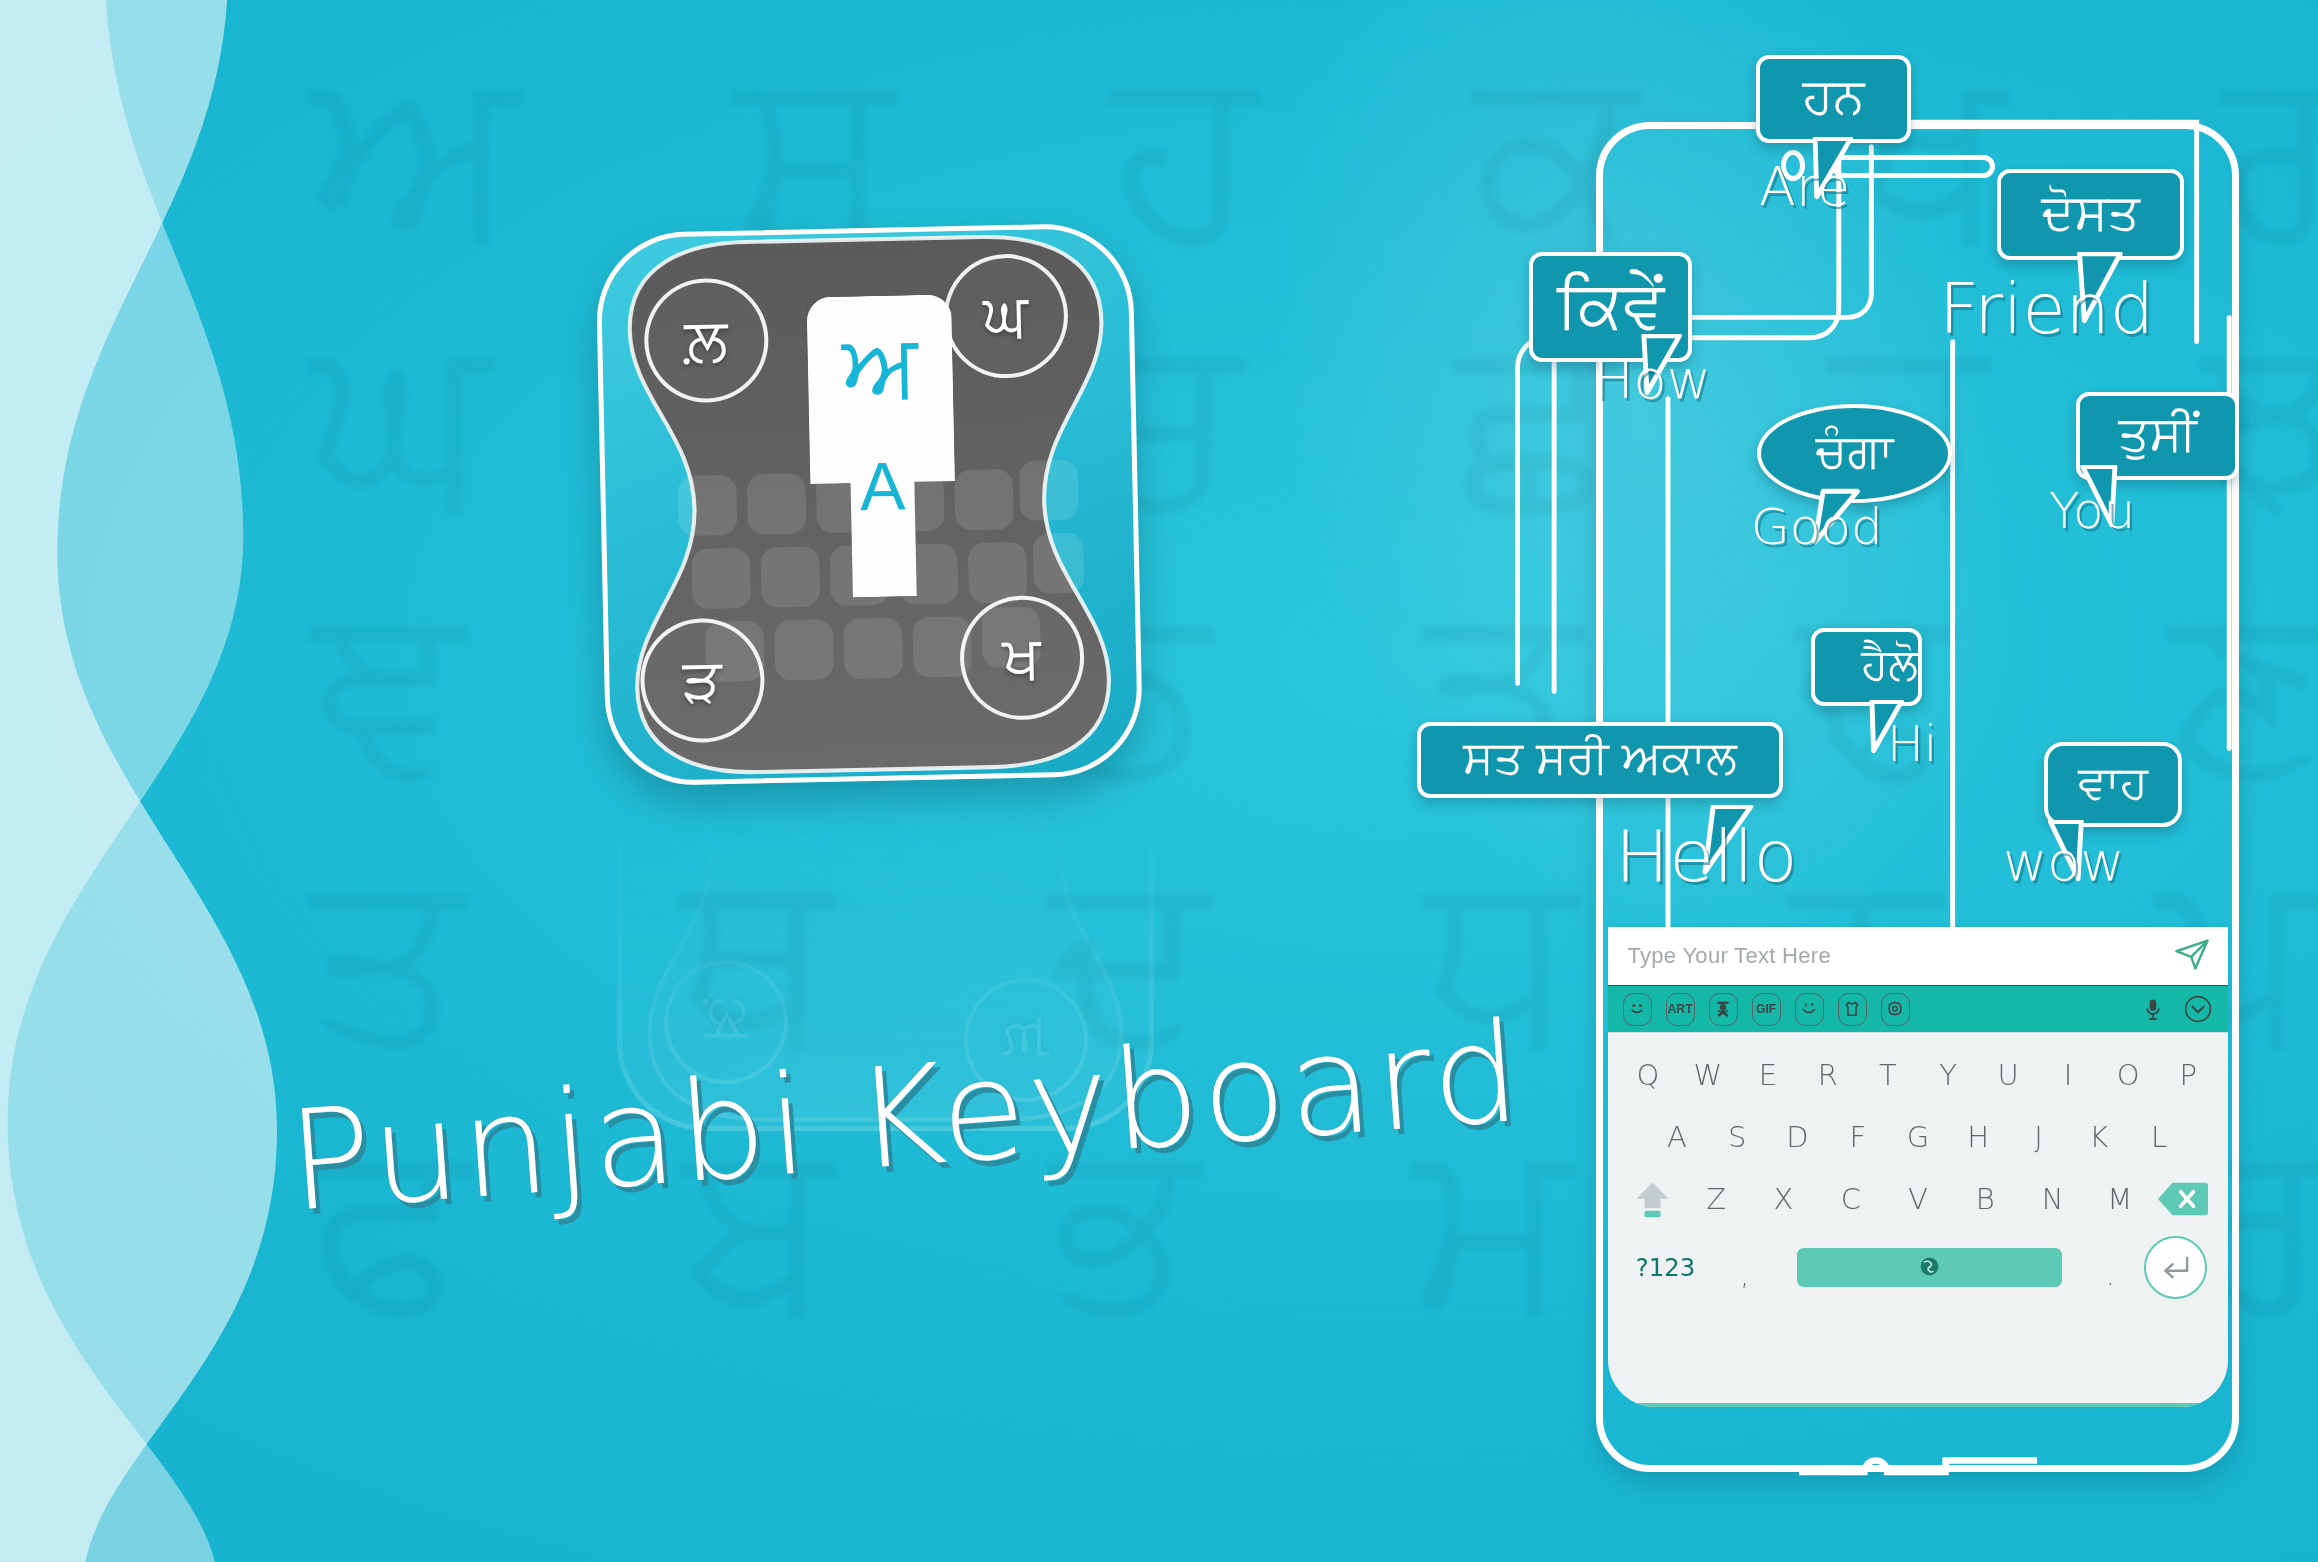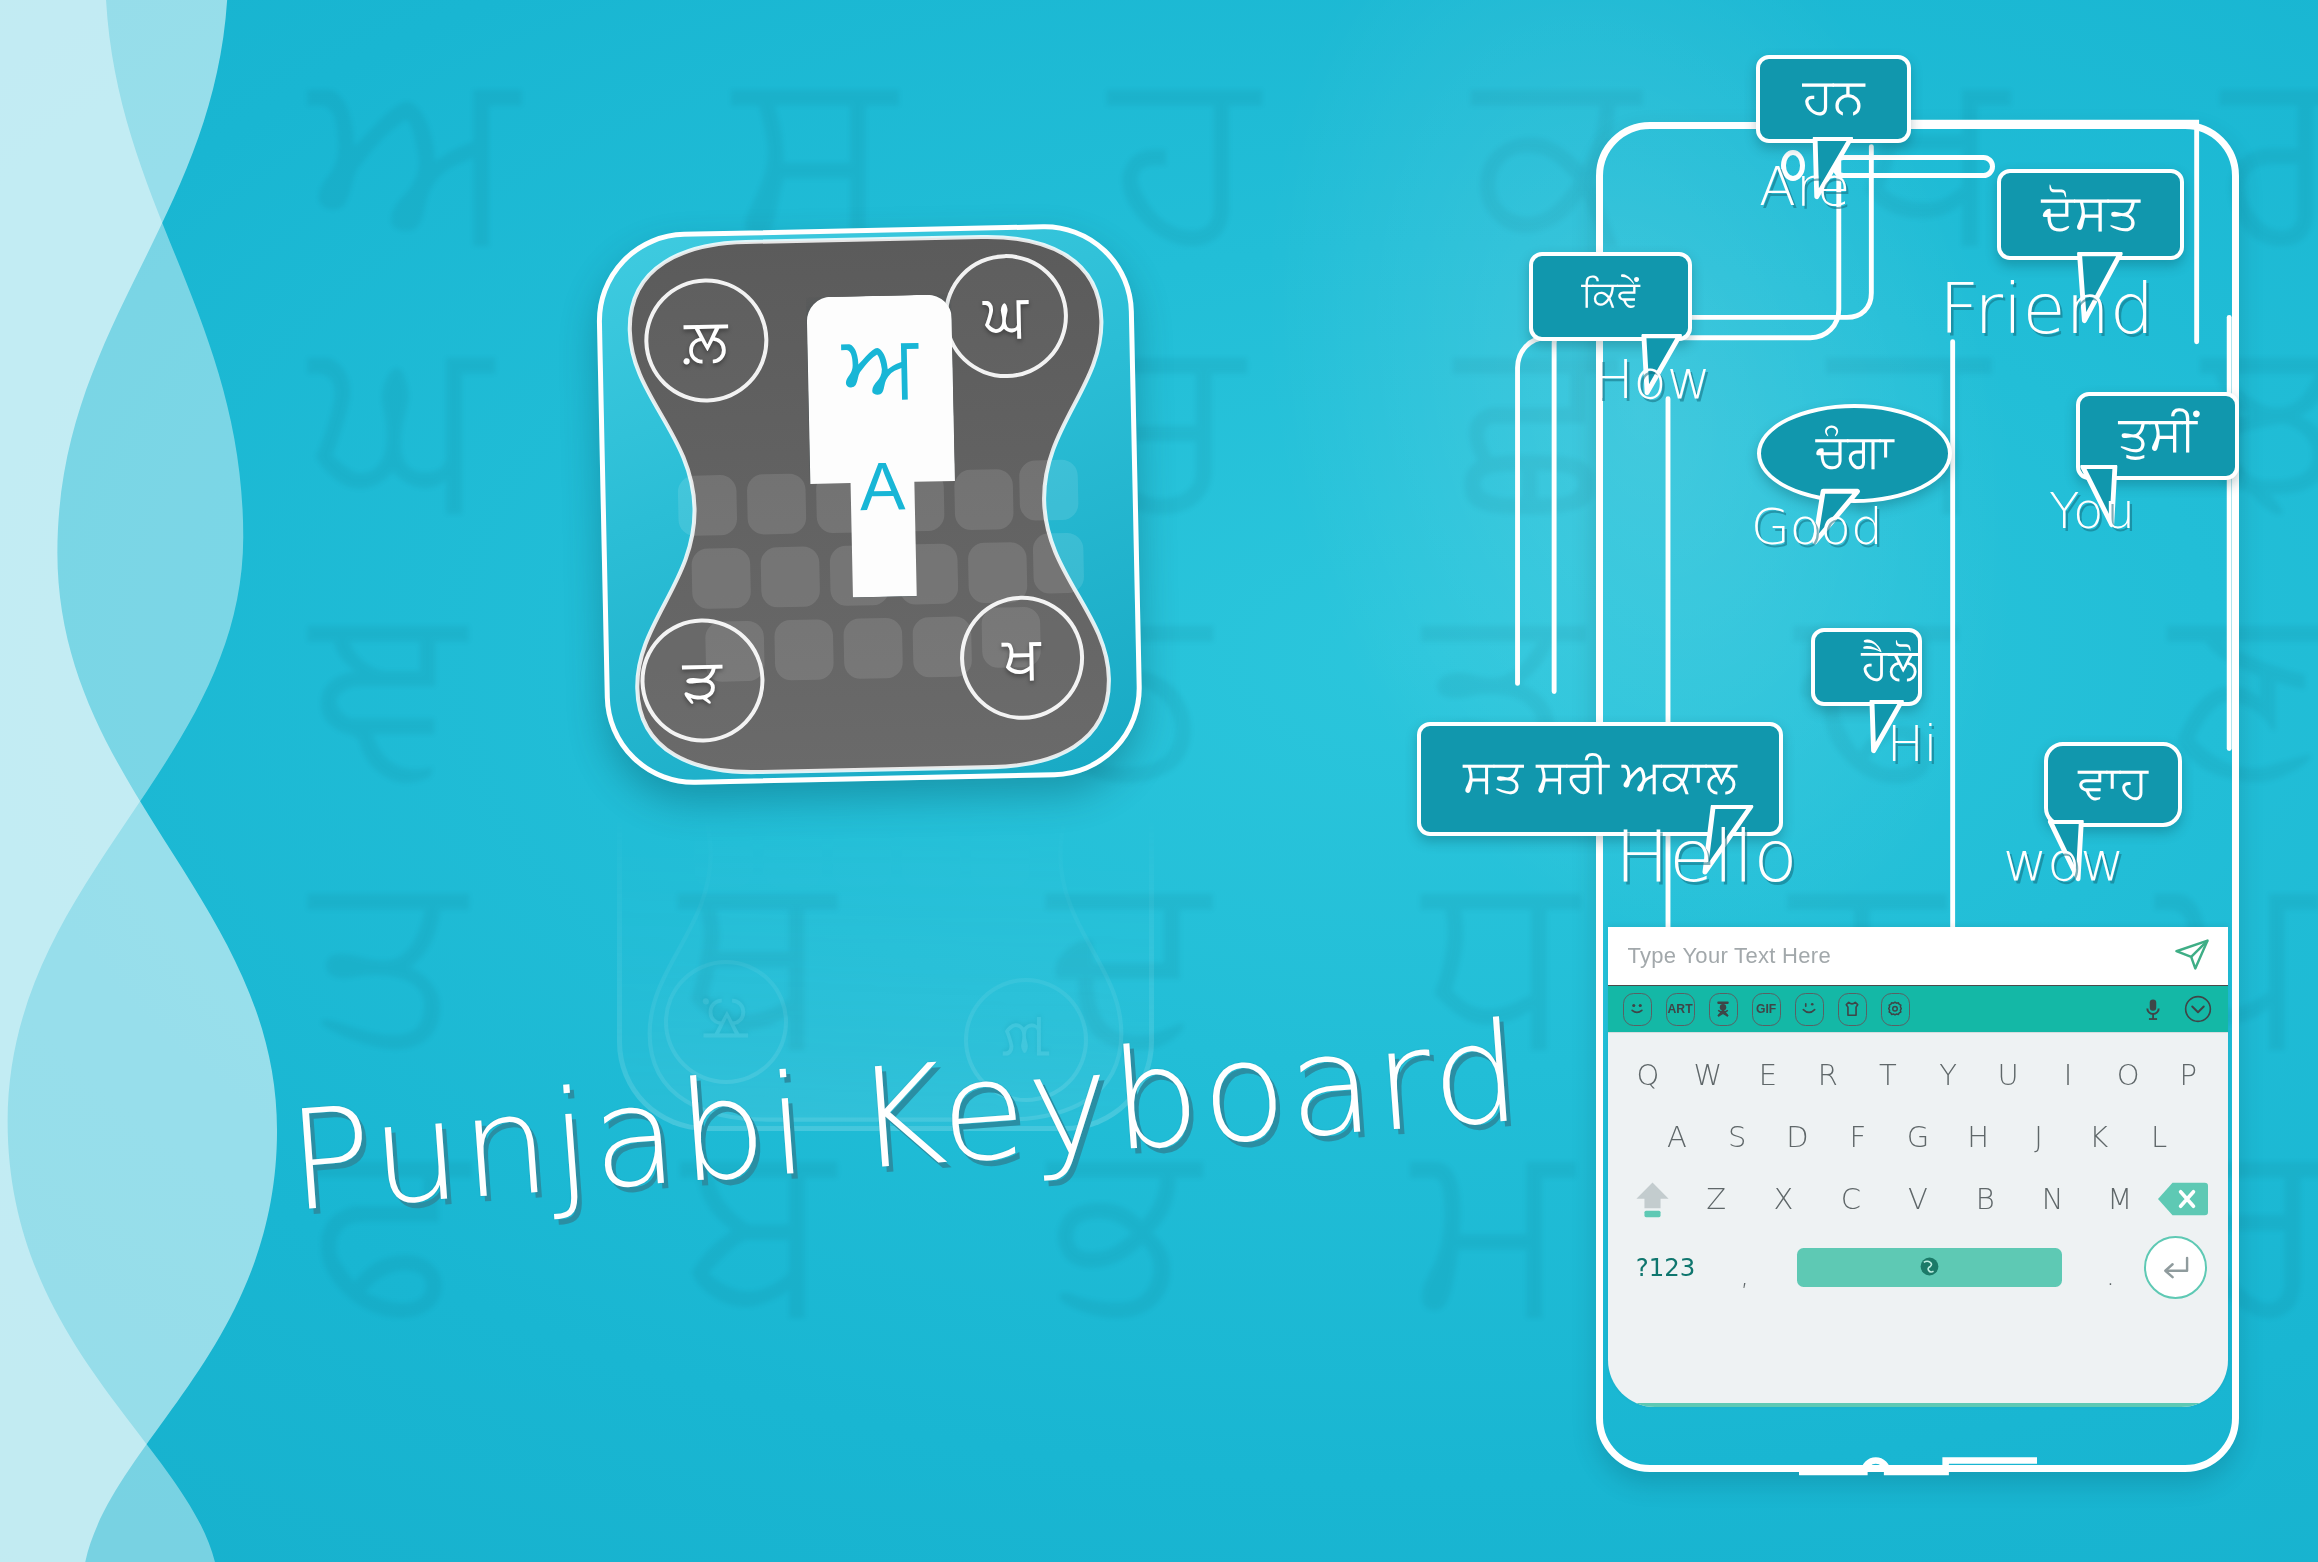--- a/index.html
+++ b/index.html
@@ -365,21 +365,21 @@
 <div class="eng-label" style="left:1759px; top:155px; font-size:54px;">Are</div>
 
 <div class="bubble rect" style="left:1997px; top:169px; width:187px; height:91px; font-size:50px;">
   <span>ਦੋਸਤ</span>
 </div>
 <svg class="tail" style="left:2073px; top:252px;" width="57" height="72" viewBox="0 0 70 88">
   <path d="M8,2 L58,2 L14,84 Z" fill="#1197ad" stroke="#ffffff" stroke-width="6" stroke-linejoin="round"></path>
 </svg>
 <div class="eng-label" style="left:1939px; top:268px; font-size:70px;">Friend</div>
 
-<div class="bubble rect" style="left:1529px; top:252px; width:163px; height:89px; font-size:36px;">
+<div class="bubble rect" style="left:1529px; top:252px; width:163px; height:110px; font-size:66px;">
   <span>ਕਿਵੇਂ</span>
 </div>
 <svg class="tail" style="left:1639px; top:334px;" width="47" height="62" viewBox="0 0 58 76">
   <path d="M6,2 L50,2 L10,72 Z" fill="#1197ad" stroke="#ffffff" stroke-width="6" stroke-linejoin="round"></path>
 </svg>
 <div class="eng-label" style="left:1593px; top:348px; font-size:54px;">How</div>
 
 <div class="bubble rect" style="left:2076px; top:392px; width:163px; height:88px; font-size:49px;text-align:right;">
   <span>ਤੁਸੀਂ</span>
 </div>
@@ -397,21 +397,21 @@
 <div class="eng-label" style="left:1751px; top:498px; font-size:50px;">Good</div>
 
 <div class="bubble rect" style="left:1811px; top:628px; width:111px; height:78px; font-size:44px;justify-content:flex-end;">
   <span>ਹੈਲੋ</span>
 </div>
 <svg class="tail" style="left:1867px; top:700px;" width="41" height="54" viewBox="0 0 50 66">
   <path d="M6,2 L42,2 L8,62 Z" fill="#1197ad" stroke="#ffffff" stroke-width="6" stroke-linejoin="round"></path>
 </svg>
 <div class="eng-label" style="left:1887px; top:716px; font-size:49px;">Hi</div>
 
-<div class="bubble rect" style="left:1417px; top:722px; width:366px; height:114px; font-size:46px;">
+<div class="bubble rect" style="left:1417px; top:722px; width:366px; height:76px; font-size:46px;">
   <span>ਸਤ ਸਰੀ ਅਕਾਲ</span>
 </div>
 <svg class="tail" style="left:1700px; top:805px;" width="59" height="72" viewBox="0 0 72 88">
   <path d="M62,2 L16,2 L6,82 Z" fill="#1197ad" stroke="#ffffff" stroke-width="6" stroke-linejoin="round"></path>
 </svg>
 <div class="eng-label" style="left:1615px; top:814px; font-size:72px;">Hello</div>
 
 <div class="bubble rect" style="left:2044px; top:742px; width:138px; height:85px; font-size:46px;border-radius:19px;">
   <span>ਵਾਹ</span>
 </div>

